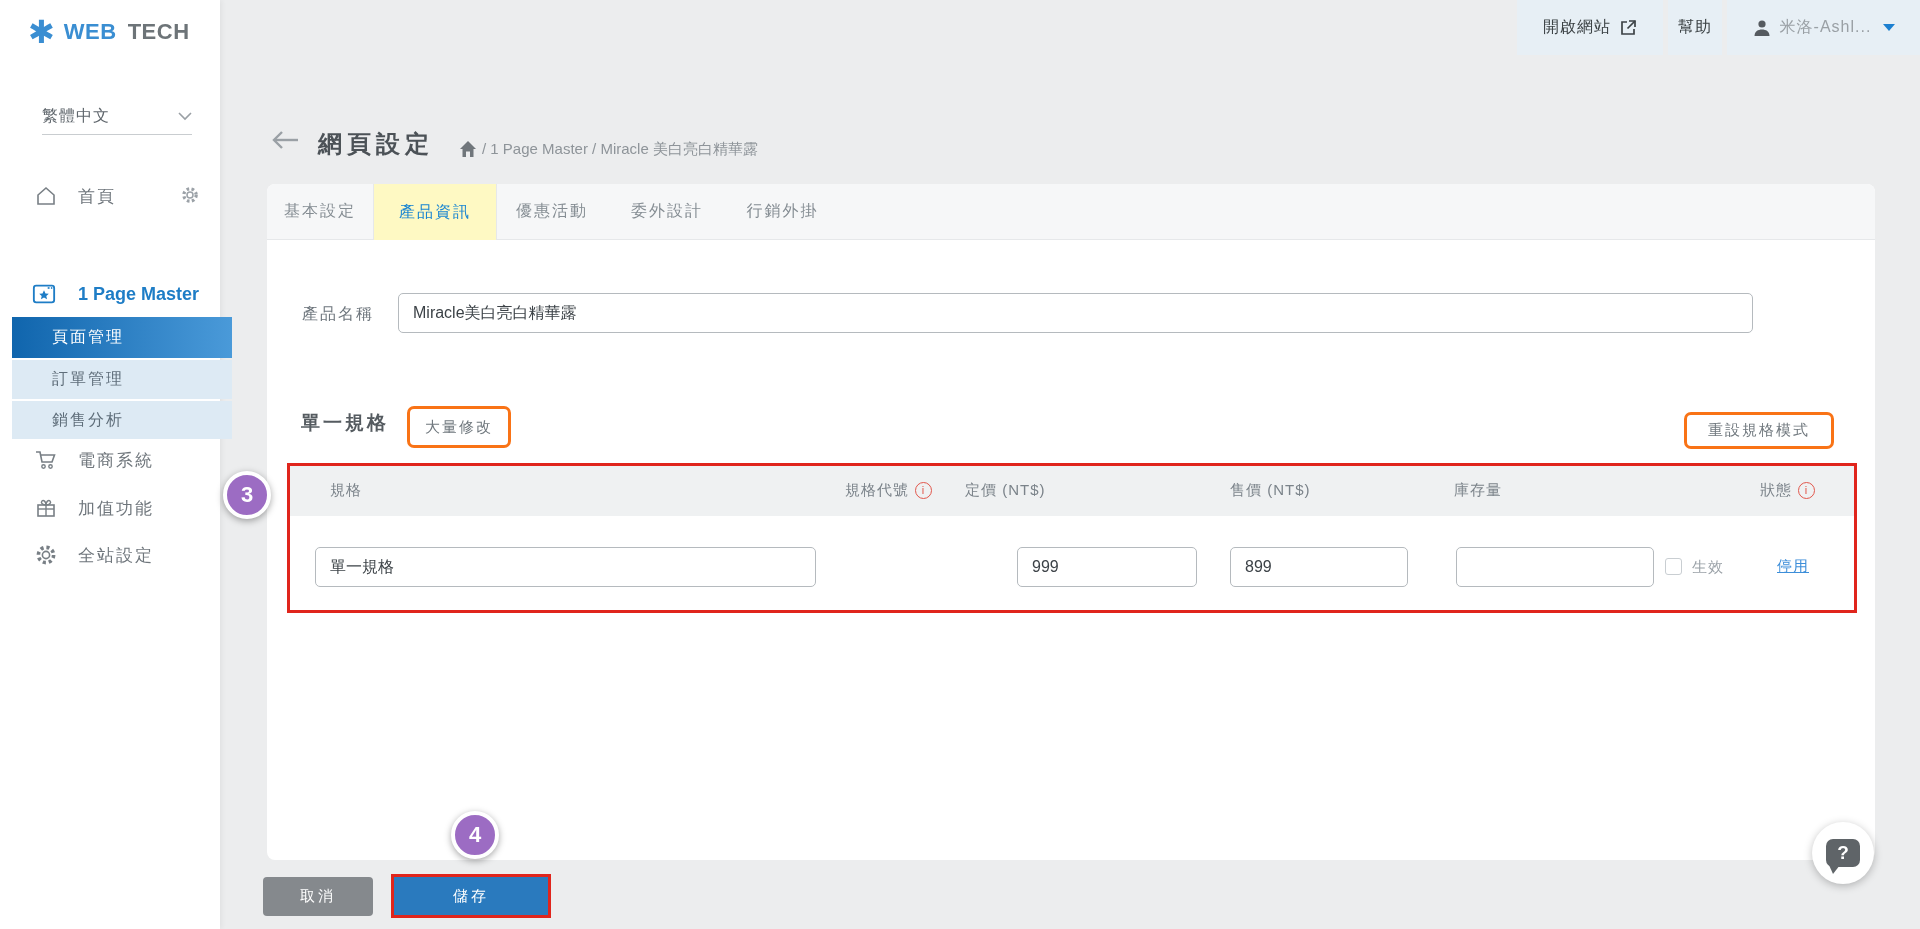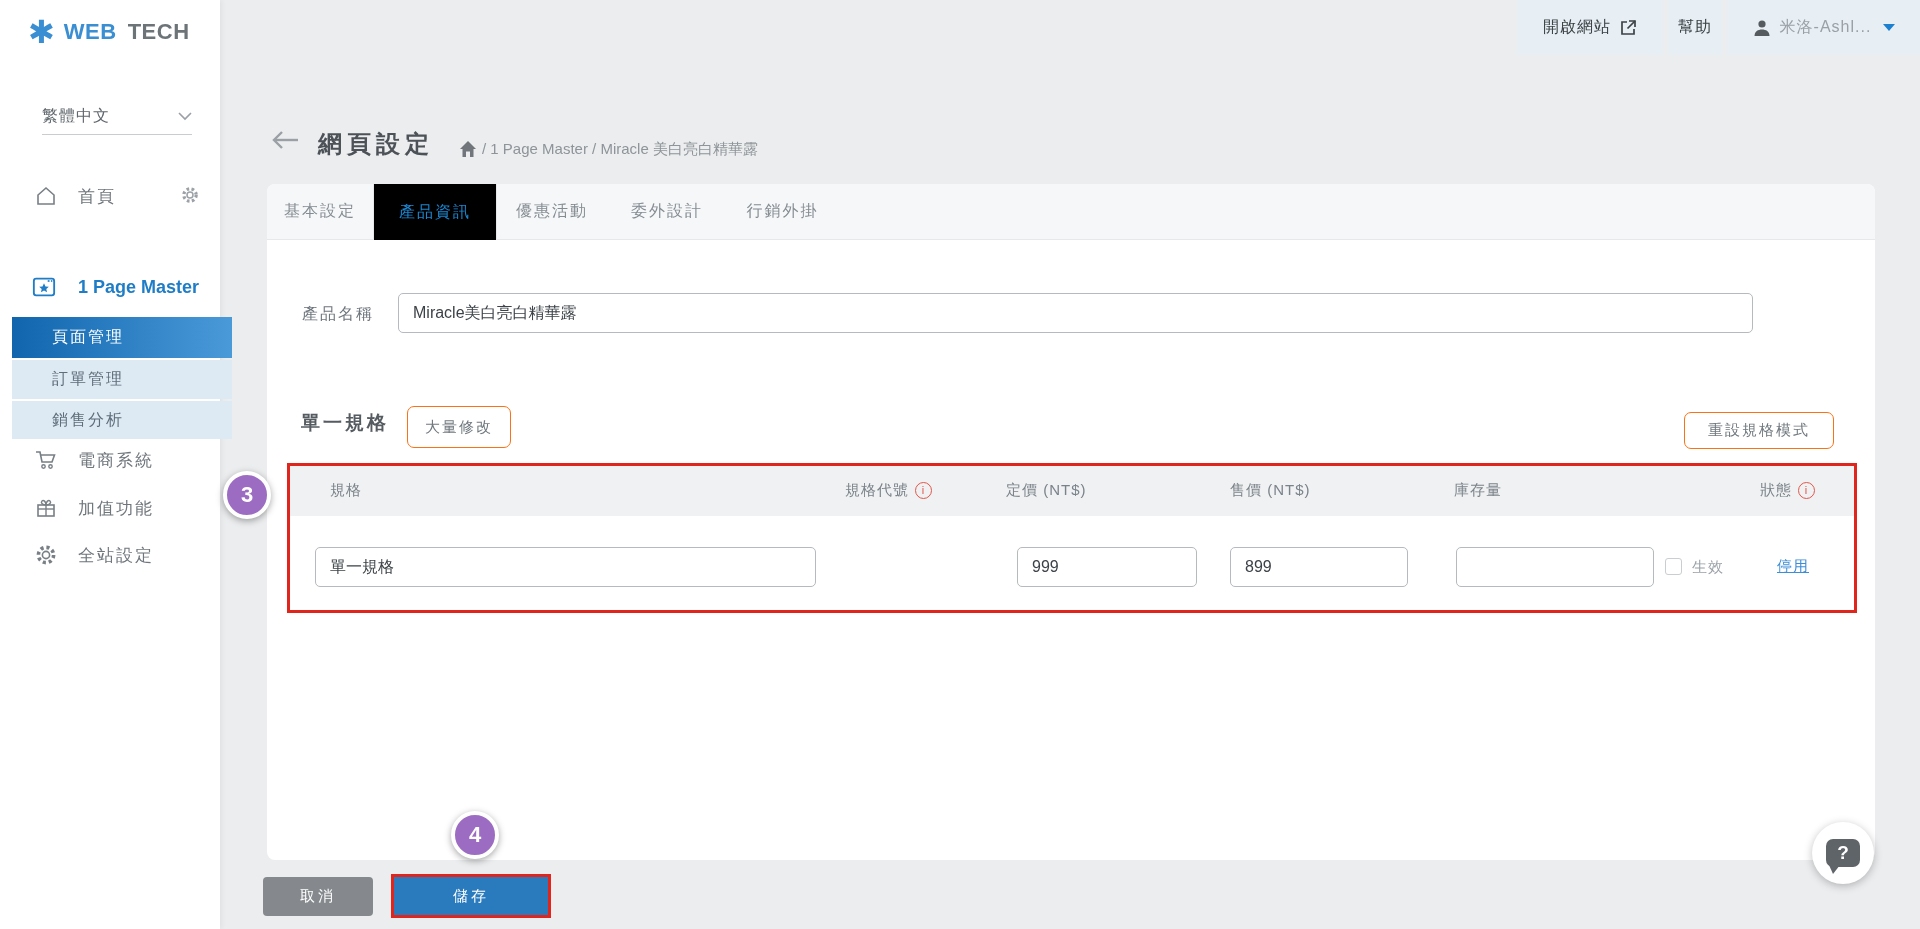--- a/index.html
+++ b/index.html
@@ -44,32 +44,32 @@
     color:#8e9499;font-size:15px;}
   .bc-home{width:20px;height:20px;color:#70767b;}
 
   
   .card{position:absolute;left:267px;top:184px;width:1608px;height:676px;background:#fff;
     border-radius:8px;}
   .tabbar{position:absolute;left:0;top:0;width:1608px;height:55px;background:#f6f7f8;
     border-bottom:1px solid #e6e8ea;border-radius:8px 8px 0 0;}
   .tab{position:absolute;top:0;height:55px;display:flex;align-items:center;justify-content:center;
     color:#858d93;font-size:16px;letter-spacing:2px;cursor:pointer;}
-  .tab.active{background:#000000;color:#1b86d2;height:56px;border-left:1px solid #e6e8ea;
+  .tab.active{background:#fef9c3;color:#1b86d2;height:56px;border-left:1px solid #e6e8ea;
     border-right:1px solid #e6e8ea;}
 
   .field-label{position:absolute;left:35px;top:120px;color:#6e767d;font-size:16px;letter-spacing:2px;}
   .text-input{position:absolute;box-sizing:border-box;height:40px;border:1px solid #b5babe;
     border-radius:5px;padding:0 14px;font-size:16px;color:#3c4247;background:#fff;outline:none;
     font-family:"Liberation Sans","DejaVu Sans",sans-serif;}
   .in-product{left:131px;top:109px;width:1355px;}
 
   .spec-title{position:absolute;left:34px;top:226px;font-size:19px;font-weight:bold;
     color:#555b60;letter-spacing:3px;}
-  .btn-outline{position:absolute;box-sizing:border-box;border:1px solid #f97316;border-radius:7px;
+  .btn-outline{position:absolute;box-sizing:border-box;border:3px solid #f97316;border-radius:7px;
     background:#fff;color:#70787e;font-size:15px;letter-spacing:2px;display:flex;align-items:center;
     justify-content:center;cursor:pointer;font-family:inherit;}
   .btn-bulk{left:140px;top:222px;width:104px;height:42px;}
   .btn-reset{left:1417px;top:228px;width:150px;height:37px;}
 
   
   .spec-table{position:absolute;left:20px;top:279px;width:1570px;height:150px;box-sizing:border-box;
     border:3px solid #e0251c;background:#fff;}
   .thead{position:absolute;left:0;top:0;width:100%;height:50px;background:#eff1f2;}
   .th{position:absolute;top:15px;color:#7b838a;font-size:15px;letter-spacing:1px;white-space:nowrap;
@@ -140,21 +140,21 @@
       <span class="nlabel">首頁</span>
       <span class="gear-right">
         <svg width="20" height="20" viewBox="0 0 20 20">
             <circle cx="10" cy="10" r="6.2" fill="none" stroke="#9ba1a7" stroke-width="3.2" stroke-dasharray="2.6 2.4"></circle>
             <circle cx="10" cy="10" r="3" fill="none" stroke="#9ba1a7" stroke-width="1.5"></circle>
           </svg>
       </span>
     </div>
 
 
-    <div class="nav-item nav-pagemaster" style="top:264px;height:46px;">
+    <div class="nav-item nav-pagemaster" style="top:271px;height:46px;">
       <span class="nicon" style="left:32px;">
         <svg width="26" height="24" viewBox="0 0 26 24">
             <rect x="2" y="3" width="22" height="18" rx="2.5" fill="none" stroke="#1e7dc6" stroke-width="2"></rect>
             <line x1="17" y1="5.5" x2="19" y2="5.5" stroke="#1e7dc6" stroke-width="1.8"></line>
             <line x1="20.5" y1="5.5" x2="22" y2="5.5" stroke="#1e7dc6" stroke-width="1.8"></line>
             <path d="M13 8 L14.6 11.4 L18.2 11.8 L15.5 14.2 L16.3 17.8 L13 15.9 L9.7 17.8 L10.5 14.2 L7.8 11.8 L11.4 11.4 Z" fill="#1e7dc6"></path>
           </svg>
       </span>
       <span class="nlabel">1 Page Master</span>
     </div>
@@ -272,21 +272,21 @@
 
     <div class="spec-table">
       <div class="thead">
         <div class="th" style="left:40px;justify-content:flex-end;">
           <span>規格</span>
         </div>
         <div class="th" style="left:555px;">
           <span>規格代號</span>
           <span class="info-icon"></span>
         </div>
-        <div class="th" style="left:716px;">
+        <div class="th" style="left:675px;">
           <span>定價 (NT$)</span>
         </div>
         <div class="th" style="left:940px;">
           <span>售價 (NT$)</span>
         </div>
         <div class="th" style="left:1164px;">
           <span>庫存量</span>
         </div>
         <div class="th" style="left:1470px;">
           <span>狀態</span>

